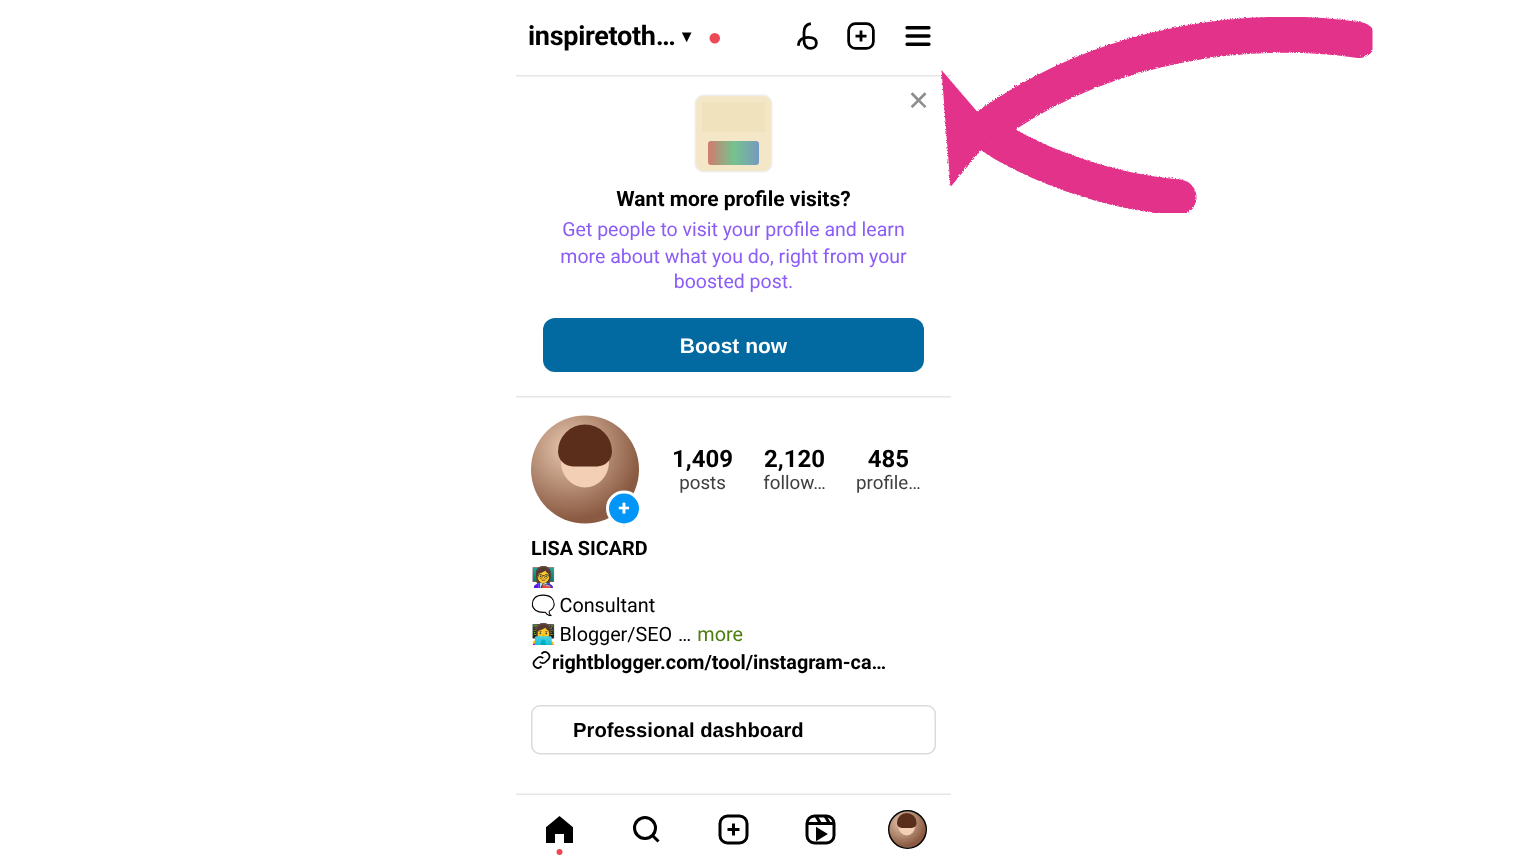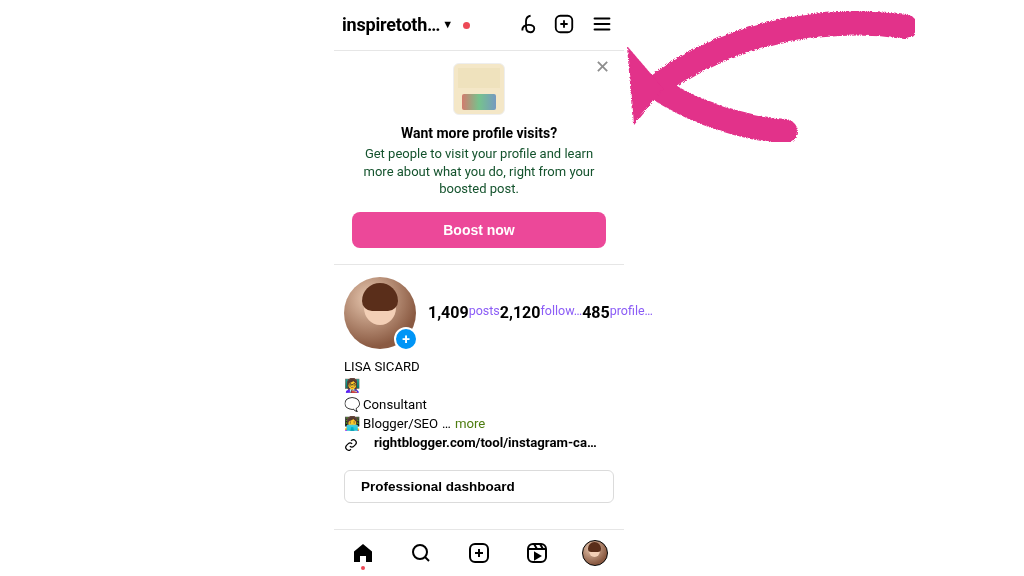--- a/index.html
+++ b/index.html
@@ -1,56 +1,56 @@
 <!DOCTYPE html>
 <html><head>
 <meta charset="utf-8">
 <style>
   html,body{margin:0;padding:0;width:1024px;height:576px;font-family:-apple-system,BlinkMacSystemFont,"Segoe UI",Roboto,Helvetica,Arial,sans-serif;background:#fff;color:#000;overflow:hidden}
   .canvas{position:relative;width:1024px;height:576px}
-  .phone{position:absolute;left:334px;top:0;width:290px;height:576px;background:#fff;box-sizing:border-box}
+  .phone{position:absolute;left:344px;top:0;width:290px;height:576px;background:#fff;box-sizing:border-box}
   
   .topbar{display:flex;align-items:center;padding:10px 8px 12px 8px;border-bottom:1px solid #e6e6e6;gap:4px}
   .uname{display:flex;align-items:center;font-weight:700;font-size:18px;letter-spacing:-.2px;}
   .chev{margin:0 4px 0 2px;font-size:11px}
   .red-dot{width:7px;height:7px;border-radius:50%;background:#ed4956;margin-right:auto;margin-left:2px;margin-top:2px}
   .iconbtn{width:28px;height:28px;display:flex;align-items:center;justify-content:center;border:none;background:none;padding:0;margin-left:6px}
   .iconbtn svg{width:22px;height:22px}
   
   .promo{position:relative;padding:10px 10px 16px 10px;border-bottom:1px solid #e6e6e6;text-align:center}
   .promo-close{position:absolute;right:8px;top:4px;color:#8e8e8e;font-size:18px;border:none;background:none;cursor:pointer}
   .promo-thumb{width:50px;height:50px;border-radius:6px;margin:2px auto 10px auto;background:linear-gradient(#f4e7c7,#f4e7c7);position:relative;overflow:hidden;border:1px solid #eee}
   .promo-thumb::before{content:"";position:absolute;top:4px;left:4px;right:4px;height:20px;background:#efe2bd}
   .promo-thumb::after{content:"";position:absolute;bottom:4px;left:8px;right:8px;height:16px;background:linear-gradient(90deg,#b33,#2a6,#26b);border-radius:2px;opacity:.6}
   .promo h3{margin:0 0 4px 0;font-size:14px;font-weight:700}
-  .promo p{margin:0 18px;font-size:13px;color:#14532d;line-height:1.35}
-  .boost{display:block;margin:14px 8px 0 8px;padding:10px 0;border:none;border-radius:8px;background:#ec4899;color:#fff;font-weight:700;font-size:14px;width:calc(100% - 16px)}
+  .promo p{margin:0 18px;font-size:13px;color:#8b5cf6;line-height:1.35}
+  .boost{display:block;margin:14px 8px 0 8px;padding:10px 0;border:none;border-radius:8px;background:#0369a1;color:#fff;font-weight:700;font-size:14px;width:calc(100% - 16px)}
   
   .profile{padding:12px 10px 8px 10px}
   .row{display:flex;align-items:center}
   .avatar-wrap{position:relative;width:72px;height:72px}
   .avatar{width:72px;height:72px;border-radius:50%;background:radial-gradient(circle at 35% 30%,#e8c8b0,#8a5a42 70%);position:relative;overflow:hidden}
   .avatar::before{content:"";position:absolute;left:20px;top:14px;width:32px;height:34px;border-radius:50%;background:#f3cfb6}
   .avatar::after{content:"";position:absolute;left:18px;top:6px;width:36px;height:28px;border-radius:18px 18px 10px 10px;background:#5a2e1a}
   .add-badge{position:absolute;right:-2px;bottom:-2px;width:20px;height:20px;border-radius:50%;background:#0095f6;border:2.5px solid #fff;display:flex;align-items:center;justify-content:center}
   .add-badge::after{content:"+";color:#fff;font-size:14px;font-weight:700;line-height:1}
   .stats{flex:1;display:flex;justify-content:space-around;margin-left:12px}
-  .stat{display:flex;flex-direction:row;align-items:flex-start;min-width:0}
+  .stat{display:flex;flex-direction:column;align-items:center;min-width:0}
   .stat .num{font-weight:700;font-size:16px}
-  .stat .lbl{font-size:12.5px;color:#8b5cf6;max-width:60px;white-space:nowrap;overflow:hidden;text-overflow:ellipsis}
+  .stat .lbl{font-size:12.5px;color:#404040;max-width:60px;white-space:nowrap;overflow:hidden;text-overflow:ellipsis}
   .bio{margin-top:8px;font-size:13.2px;line-height:1.45}
-  .bio .name{font-weight:400}
+  .bio .name{font-weight:700}
   .bioline{display:flex;align-items:center;gap:4px}
   .emoji{display:inline-block;width:15px;text-align:center}
   .more{color:#4d7c0f}
-  .linkrow{display:flex;align-items:flex-end;gap:16px;font-weight:700}
+  .linkrow{display:flex;align-items:flex-start;gap:0;font-weight:700}
   .linkrow svg{width:14px;height:14px;flex:0 0 auto}
   .linkrow span{white-space:nowrap;overflow:hidden;text-overflow:ellipsis}
   
-  .dash{margin:10px 26px 0 10px;padding:8px 16px;border:1px solid #dbdbdb;border-radius:6px;font-size:13.5px;font-weight:600;background:#fff;text-align:left;width:calc(100% - 20px);box-sizing:border-box}
+  .dash{margin:10px 26px 0 10px;padding:8px 27px;border:1px solid #dbdbdb;border-radius:6px;font-size:13.5px;font-weight:600;background:#fff;text-align:left;width:calc(100% - 20px);box-sizing:border-box}
   
   .nav{position:absolute;left:0;right:0;bottom:0;height:46px;border-top:1px solid #e6e6e6;display:flex;align-items:center;justify-content:space-around;background:#fff}
   .nav .nbtn{width:26px;height:26px;display:flex;align-items:center;justify-content:center;border:none;background:none;padding:0;position:relative}
   .nav svg{width:24px;height:24px}
   .nav-dot{position:absolute;bottom:-4px;left:50%;transform:translateX(-50%);width:4px;height:4px;background:#ed4956;border-radius:50%}
   .avatar-sm{width:24px;height:24px;border-radius:50%;background:radial-gradient(circle at 35% 30%,#e8c8b0,#8a5a42 70%);border:1px solid #000;position:relative;overflow:hidden}
   .avatar-sm::before{content:"";position:absolute;left:6px;top:4px;width:11px;height:12px;border-radius:50%;background:#f3cfb6}
   .avatar-sm::after{content:"";position:absolute;left:5px;top:1px;width:13px;height:10px;border-radius:8px 8px 4px 4px;background:#5a2e1a}
   
   .arrow{position:absolute;left:615px;top:6px;width:300px;height:160px;pointer-events:none}

